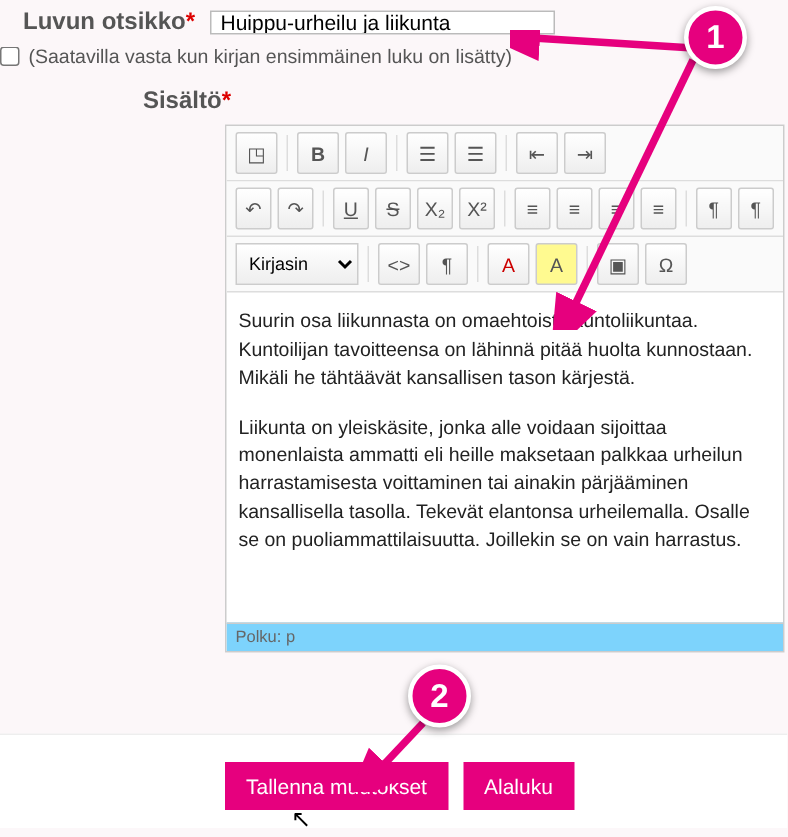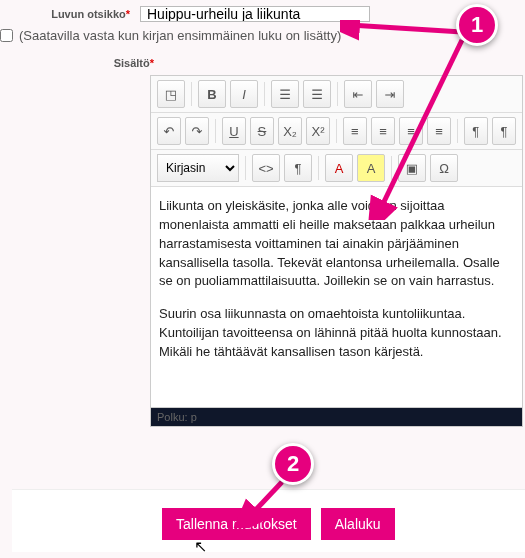--- a/index.html
+++ b/index.html
@@ -19,21 +19,21 @@
     align-items: center;
     margin: 6px 0;
     padding-right: 6px;
   }
   .label {
     width: 140px;
     text-align: right;
     padding-right: 10px;
     font-weight: bold;
     color: #555;
-    font-size: 11px;
+    font-size: 16px;
   }
   .req { color: #d00; }
   .text-input {
     flex: 0 0 230px;
     height: 16px;
     padding: 3px 6px;
     border: 1px solid #bbb;
     font-size: 14px;
   }
   .checkbox-wrap {
@@ -84,29 +84,29 @@
     padding: 10px 8px;
     font-size: 13px;
     line-height: 1.45;
     color: #222;
     height: 220px;
     overflow: hidden;
   }
   .editor-body p { margin: 0 0 14px 0; }
   .path-bar {
     border-top:1px solid #ccc;
-    background:#0f172a;
+    background:#7dd3fc;
     font-size:11px;
     color:#666;
     padding:3px 6px;
   }
   .footer {
     position:absolute;
     bottom:6px;
-    left:12px; right:0;
+    left:0; right:0;
     display:flex;
     gap:10px;
     padding-left:150px;
     background:#fff;
     padding-top:18px;
     padding-bottom:12px;
     border-top:1px solid #eee;
   }
   .btn {
     background:#e6007e;
@@ -235,22 +235,22 @@
     <div class="tb-btn" style="color:#c00">A</div>
     <div class="tb-btn" style="background:#fffa90">A</div>
     <div class="sep"></div>
     <div class="tb-btn">
         <span>▣</span>
       </div>
     <div class="tb-btn">Ω</div>
   </div>
 
   <div class="editor-body">
+    <p>Suurin osa liikunnasta on omaehtoista kuntoliikuntaa. Kuntoilijan tavoitteensa on lähinnä pitää huolta kunnostaan. Mikäli he tähtäävät kansallisen tason kärjestä.</p>
     <p>Liikunta on yleiskäsite, jonka alle voidaan sijoittaa monenlaista ammatti eli heille maksetaan palkkaa urheilun harrastamisesta voittaminen tai ainakin pärjääminen kansallisella tasolla. Tekevät elantonsa urheilemalla. Osalle se on puoliammattilaisuutta. Joillekin se on vain harrastus.</p>
-    <p>Suurin osa liikunnasta on omaehtoista kuntoliikuntaa. Kuntoilijan tavoitteensa on lähinnä pitää huolta kunnostaan. Mikäli he tähtäävät kansallisen tason kärjestä.</p>
   </div>
   <div class="path-bar">Polku: p</div>
 </div>
 
 <div class="footer">
   <button class="btn">Tallenna muutokset</button>
   <button class="btn secondary">Alaluku</button>
 </div>
 
 <div class="callout" style="top:4px; left:456px;">1</div>

